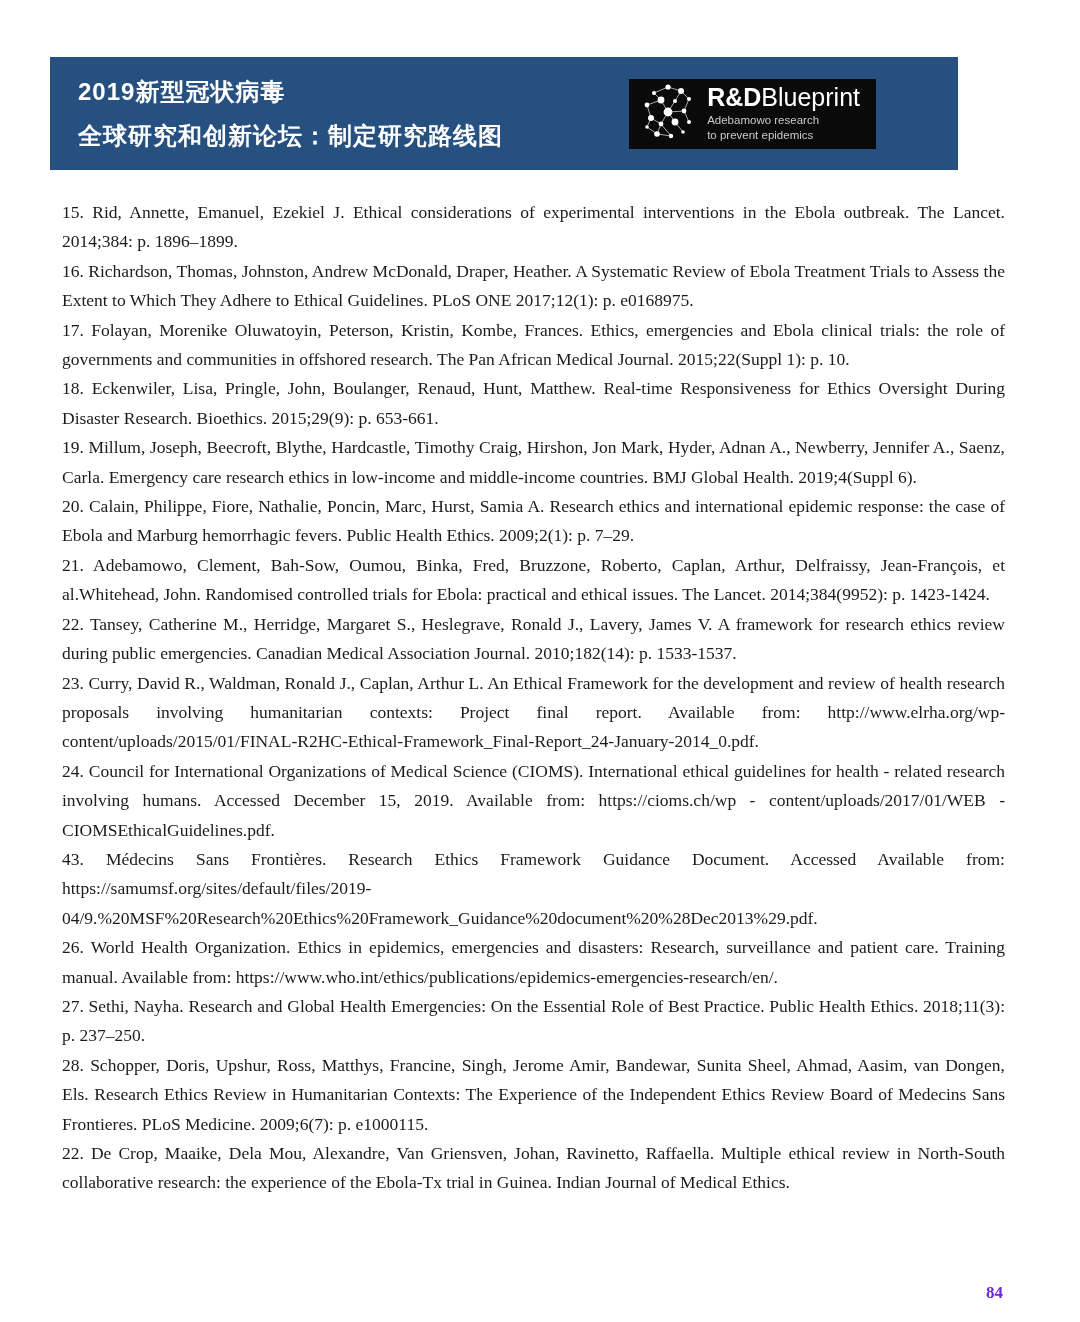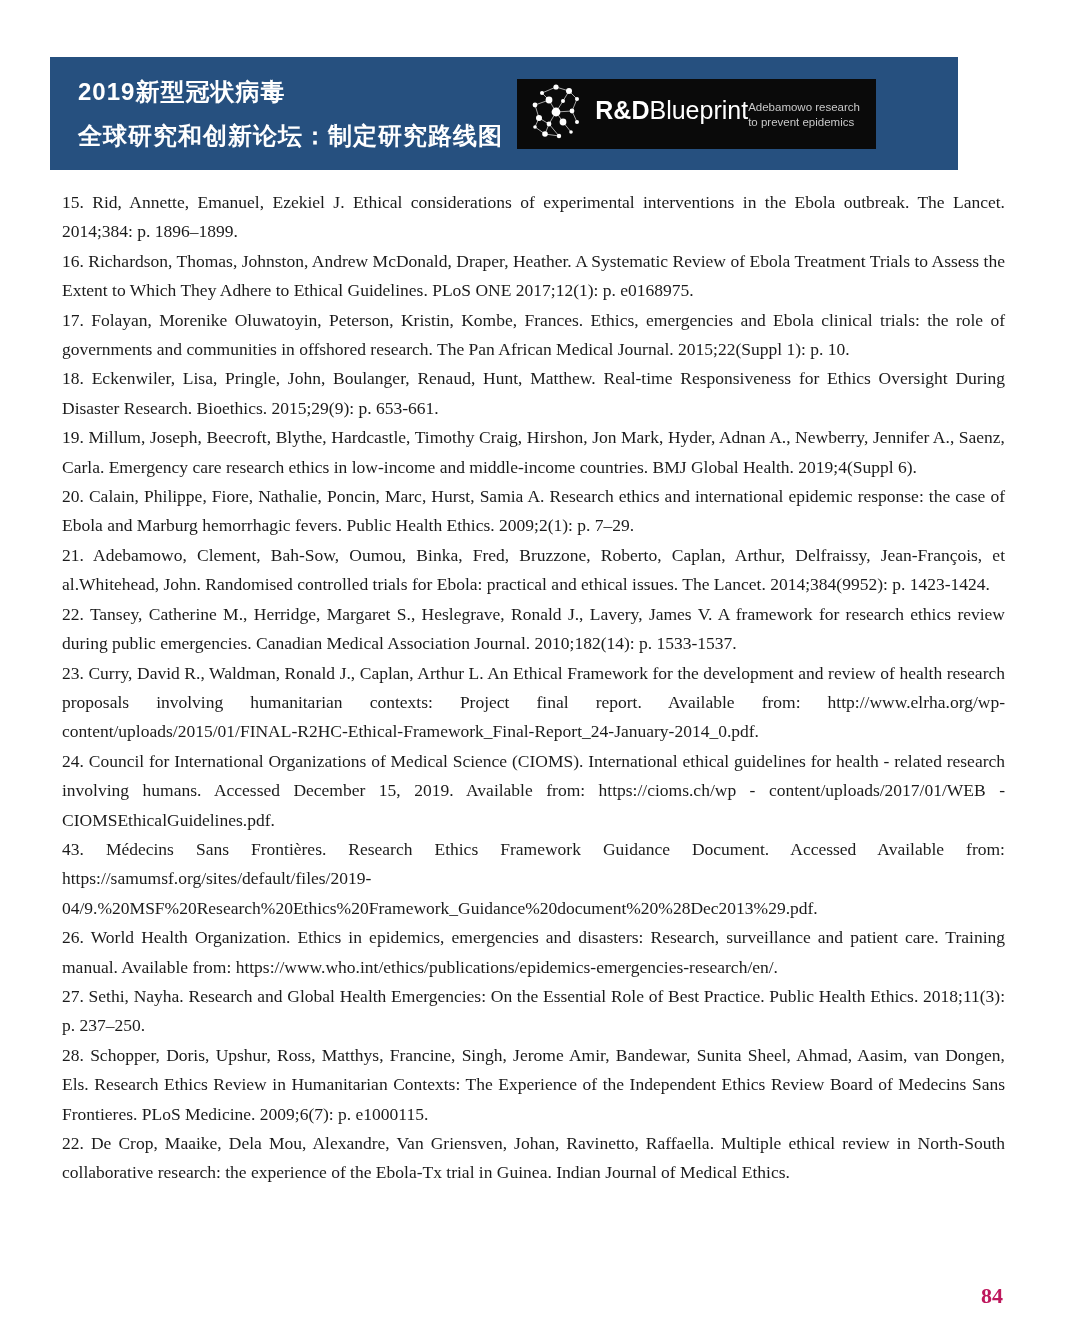--- a/index.html
+++ b/index.html
@@ -48,21 +48,21 @@
     background: #0a0a0a;
     height: 70px;
     display: flex;
     align-items: center;
     box-sizing: border-box;
     padding: 0 16px 0 10px;
     gap: 10px;
   }
   .logo-text-block {
     display: flex;
-    flex-direction: row;
+    flex-direction: column;
     justify-content: center;
   }
   .brand-line {
     font-family: "Liberation Sans", "DejaVu Sans", sans-serif;
     color: #ffffff;
     font-size: 25px;
     line-height: 1.05;
     white-space: nowrap;
   }
   .brand-line .bold { font-weight: 700; }
@@ -71,39 +71,39 @@
     font-family: "Liberation Sans", "DejaVu Sans", sans-serif;
     color: #c9c9c9;
     font-size: 11.5px;
     line-height: 1.3;
     margin-top: 3px;
   }
   
   .references {
     position: absolute;
     left: 62px;
-    top: 188px;
+    top: 198px;
     width: 943px;
     font-size: 17.5px;
     line-height: 29.4px;
     color: #1b1b1b;
     text-align: justify;
   }
   .references p {
     margin: 0;
     overflow-wrap: anywhere;
   }
   
   .page-number {
     position: absolute;
     right: 77px;
     top: 1283px;
-    font-size: 22px;
+    font-size: 17px;
     font-weight: bold;
-    color: #be185d;
+    color: #6d28d9;
     font-family: "Liberation Serif", "DejaVu Serif", serif;
   }
 </style>
 </head>
 <body>
 
 <div class="page">
 
   <div class="header-bar">
     <div class="header-titles">

